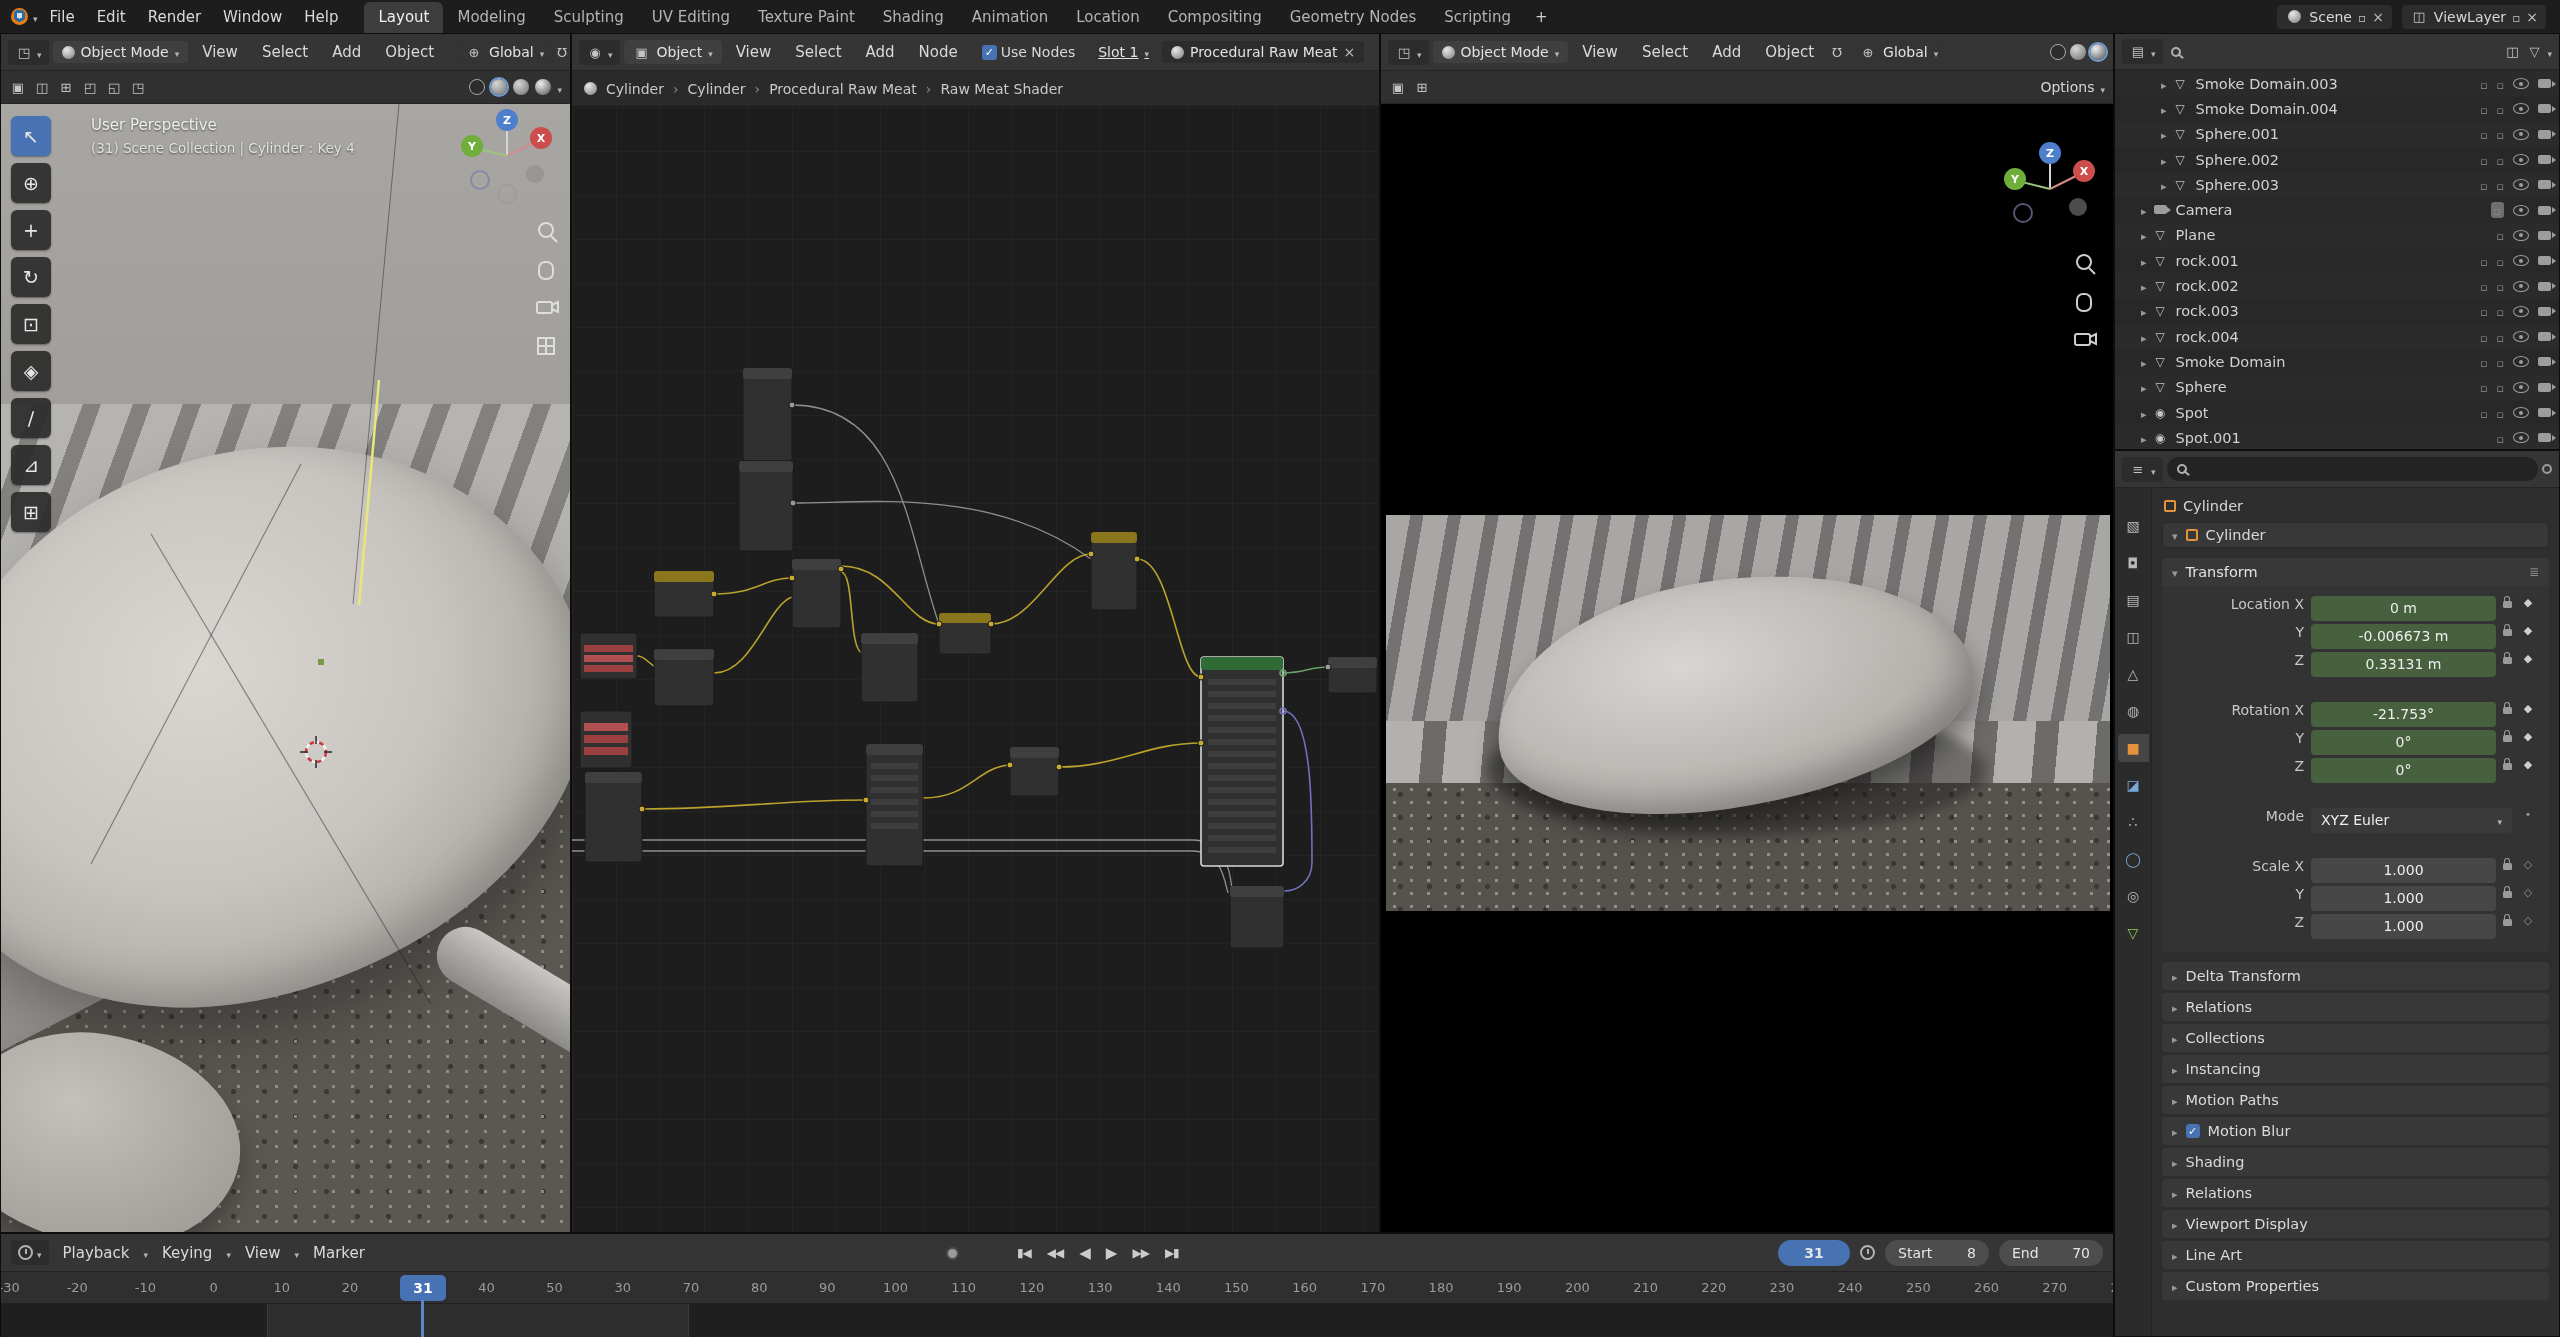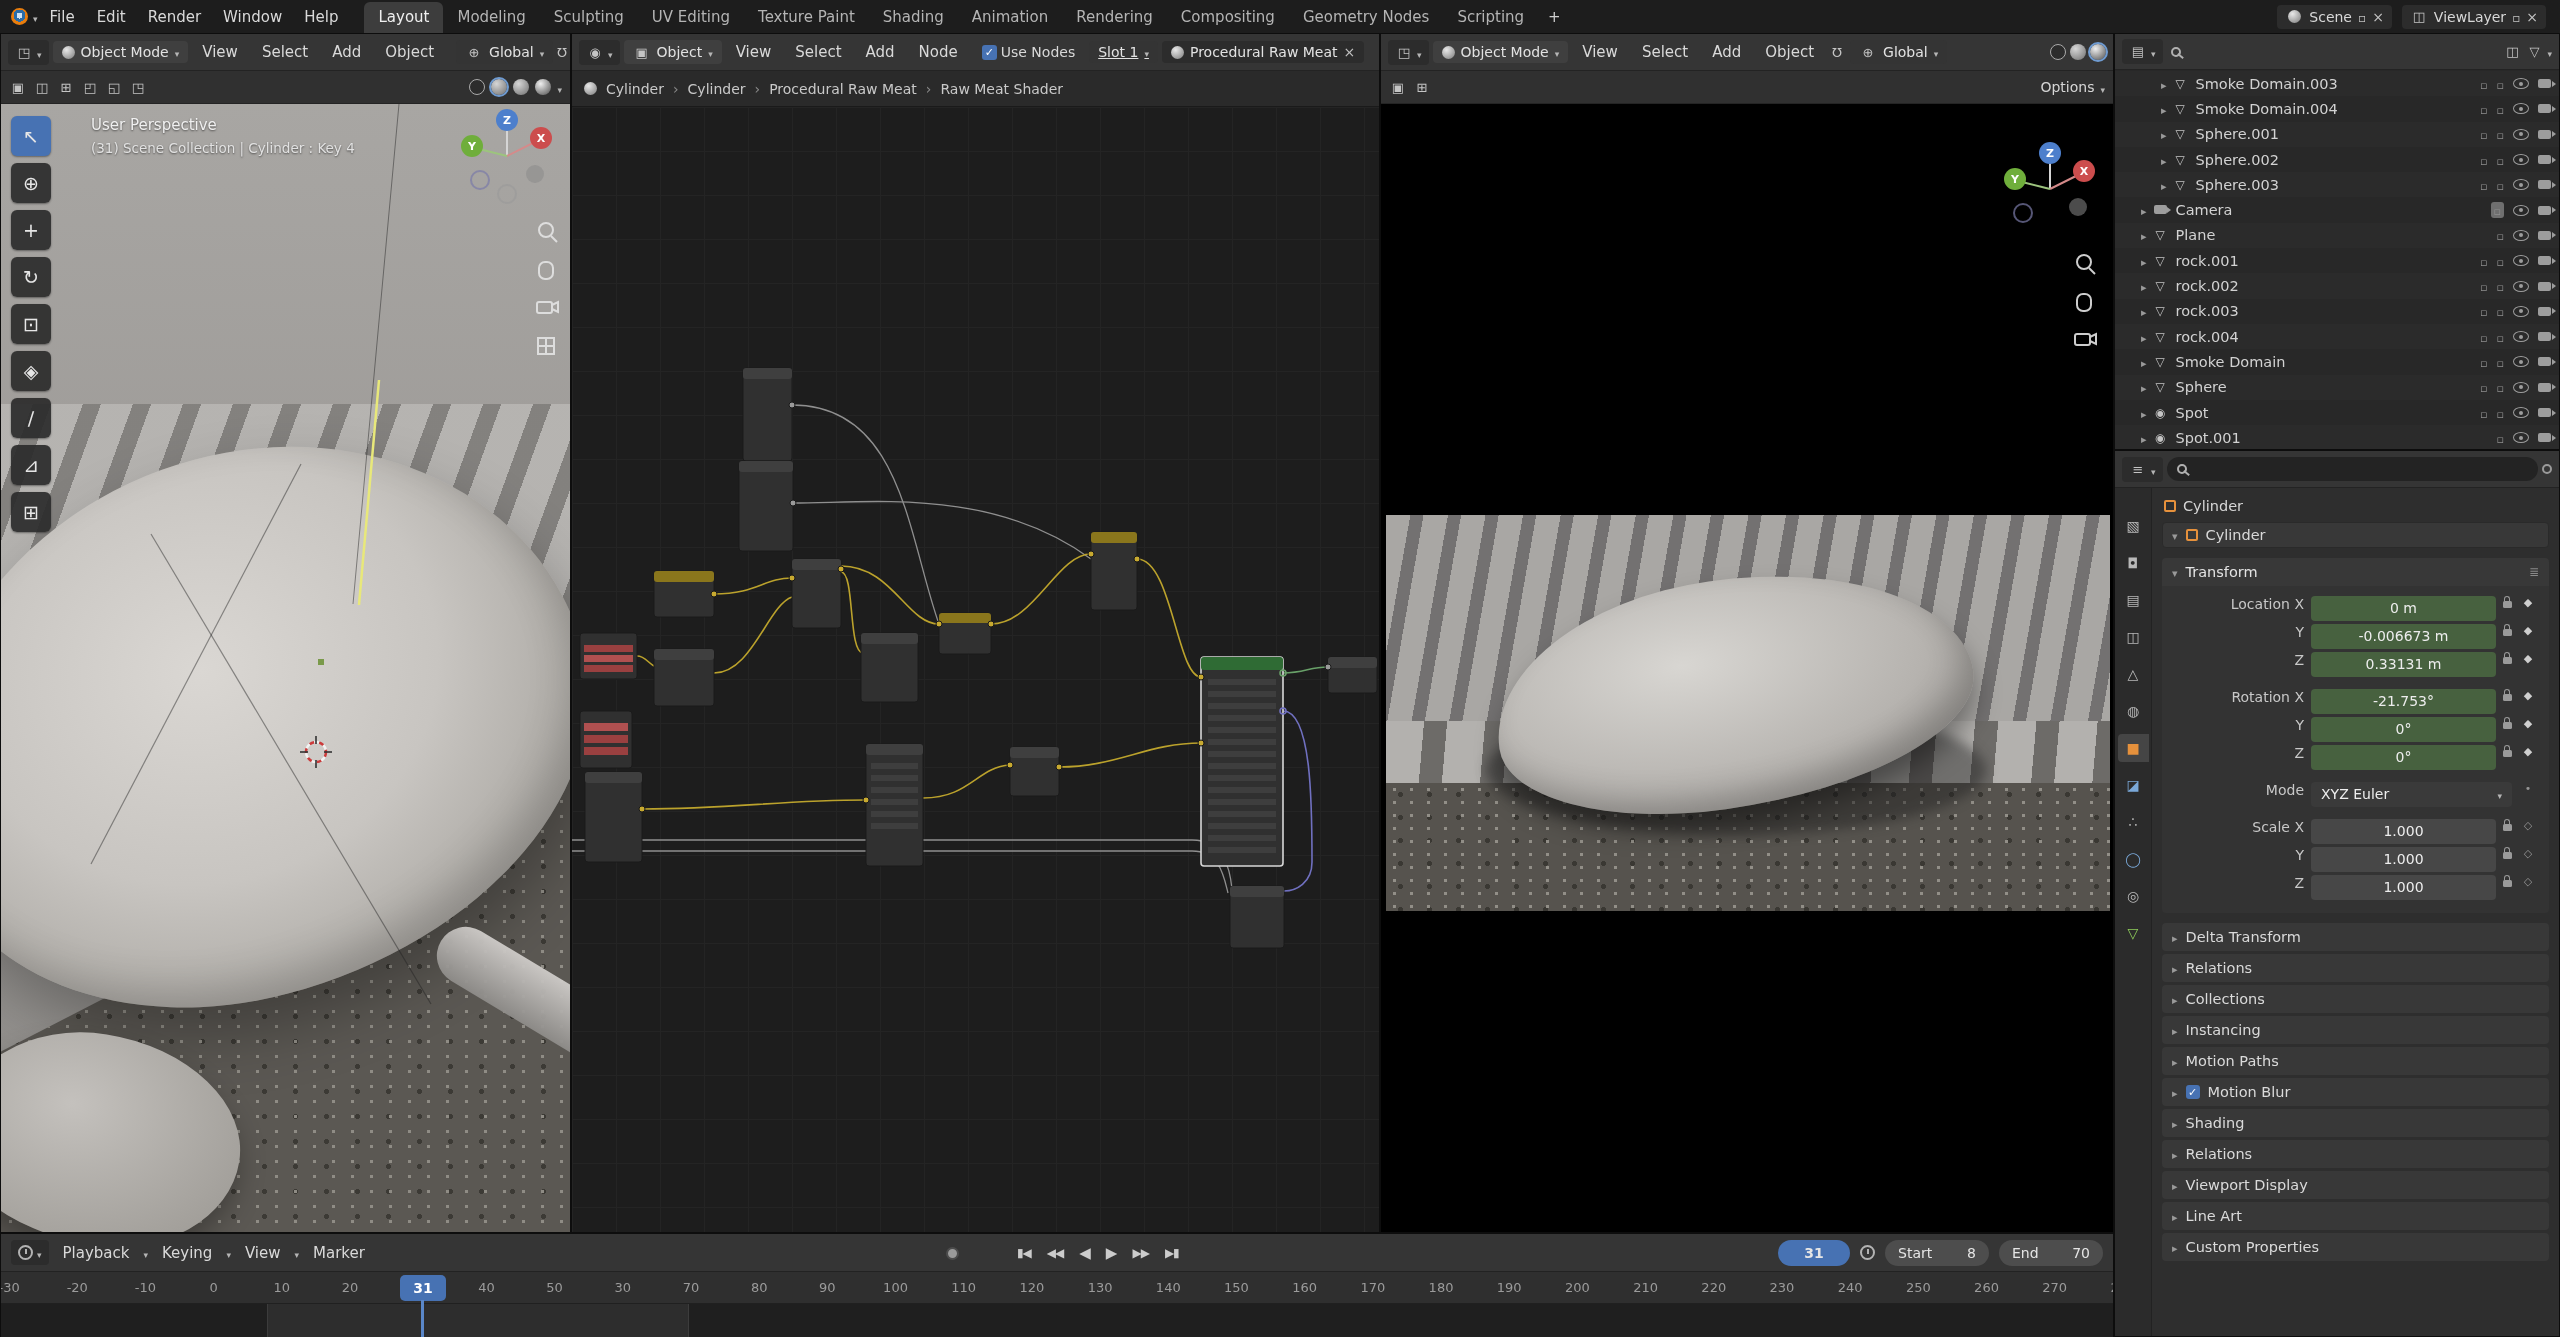--- a/index.html
+++ b/index.html
@@ -181,21 +181,21 @@
   .pcontent { flex:1; padding:8px 6px 0 6px; overflow:hidden; }
   .pcrumb { display:flex; align-items:center; gap:7px; font-size:14.5px; color:#d6d6d6; padding:2px 6px 8px; }
   .osq { width:12px; height:12px; border:2px solid #e6913c; border-radius:2px; display:inline-block; }
   .pobjrow { display:flex; align-items:center; gap:8px; background:#383838; border:1px solid #2a2a2a;
     border-radius:4px; padding:4px 9px; margin:0 4px 10px; font-size:14.5px; }
   .ppanelh { display:flex; align-items:center; gap:8px; background:#383838; border-radius:4px 4px 0 0;
     padding:6px 10px; margin:0 4px; font-size:14.5px; color:#e3e3e3; }
   .grip { margin-left:auto; color:#8a8a8a; font-size:12px; }
   .ppanel { background:#333333; border-radius:0 0 4px 4px; margin:0 4px 10px; padding:8px 4px 12px; }
   .pr-row { display:flex; align-items:flex-start; gap:7px; padding:1.5px 8px 1.5px 0; }
-  .pr-row.gap { margin-top:9px; }
+  .pr-row.gap { margin-top:22px; }
   .pr-label { width:138px; text-align:right; color:#c8c8c8; font-size:14px; flex:none; }
   .pr-field { flex:1; height:25px; border-radius:4px; background:#474747; color:#ededed;
     font-size:14px; display:flex; align-items:center; justify-content:center; }
   .pr-field.green { background:#47613f; }
   .pr-field.dd { background:#3a3a3a; justify-content:space-between; padding:0 10px; }
   .kd { width:18px; text-align:center; color:#cfcfcf; font-size:11px; flex:none; }
   .kd.off { color:#969696; }
   .ps-row { display:flex; align-items:center; gap:8px; background:#383838; border-radius:4px;
     padding:6px 10px; margin:3px 4px; font-size:14.5px; color:#dadada; }
 
@@ -244,21 +244,21 @@
     <span class="hmenu">Window</span>
     <span class="hmenu">Help</span>
     <div class="tabs">
       <span class="tab active">Layout</span>
       <span class="tab">Modeling</span>
       <span class="tab">Sculpting</span>
       <span class="tab">UV Editing</span>
       <span class="tab">Texture Paint</span>
       <span class="tab">Shading</span>
       <span class="tab">Animation</span>
-      <span class="tab">Rendering</span>
+      <span class="tab">Location</span>
       <span class="tab">Compositing</span>
       <span class="tab">Geometry Nodes</span>
       <span class="tab">Scripting</span>
       <span class="tab plus">+</span>
     </div>
     <div class="tb-right">
       <div class="tbchip">
         <span class="ic16">
             <span class="dotic"></span>
           </span>

